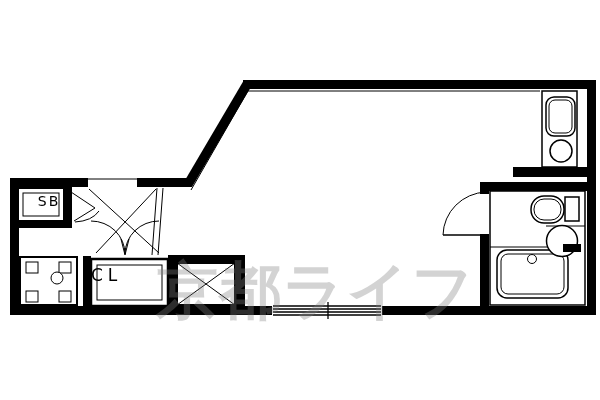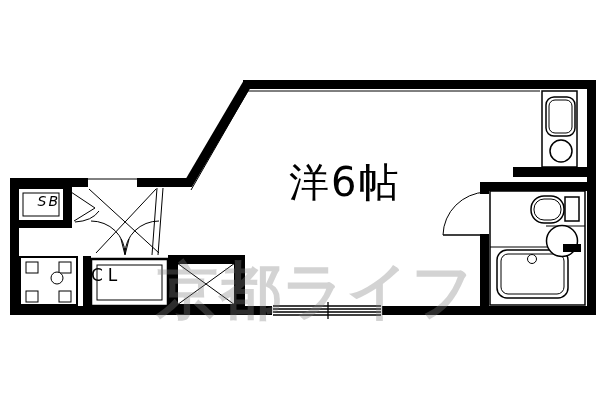--- a/index.html
+++ b/index.html
@@ -6,21 +6,21 @@
   #canvas{
     position:relative;
     width:600px;height:400px;
     background:#ffffff;
     overflow:hidden;
     font-family:"DejaVu Sans","Liberation Sans",sans-serif;
   }
   #plan-svg{position:absolute;left:0;top:0;}
   .txt{position:absolute;color:#000;line-height:1;white-space:nowrap;}
   #room-label{left:289px;top:162px;font-size:40px;letter-spacing:2px;font-weight:500;}
-  #sb-label{left:14px;top:194px;width:46px;text-align:right;font-size:14px;letter-spacing:2px;font-style:italic;}
+  #sb-label{left:26px;top:194px;width:46px;text-align:center;font-size:14px;letter-spacing:2px;}
   #cl-label{left:91px;top:267px;width:77px;text-align:left;font-size:17px;letter-spacing:5px;}
   #watermark{
     left:156px;top:260px;
     font-size:62px;font-weight:bold;letter-spacing:1px;
     color:rgba(128,128,128,0.35);
     z-index:5;
   }
 </style>
 </head>
 <body>
@@ -128,21 +128,20 @@
         <rect x="501" y="254" width="63" height="40" rx="7" stroke-width="1"></rect>
         <circle cx="532" cy="259" r="4.5" stroke-width="1"></circle>
       </g>
       <g>
         <circle cx="562" cy="241" r="15.5" fill="#ffffff" stroke="#000000" stroke-width="1.5"></circle>
         <rect x="563" y="244" width="18" height="8" fill="#000000"></rect>
       </g>
     </g>
   </svg>
 
-  <div class="txt" id="room-label">洋6帖</div>
 
   <div class="txt" id="sb-label">SB</div>
 
   <div class="txt" id="cl-label">CL</div>
 
   <div class="txt" id="watermark">京都ライフ</div>
 
 </div>
 
 </body></html>

